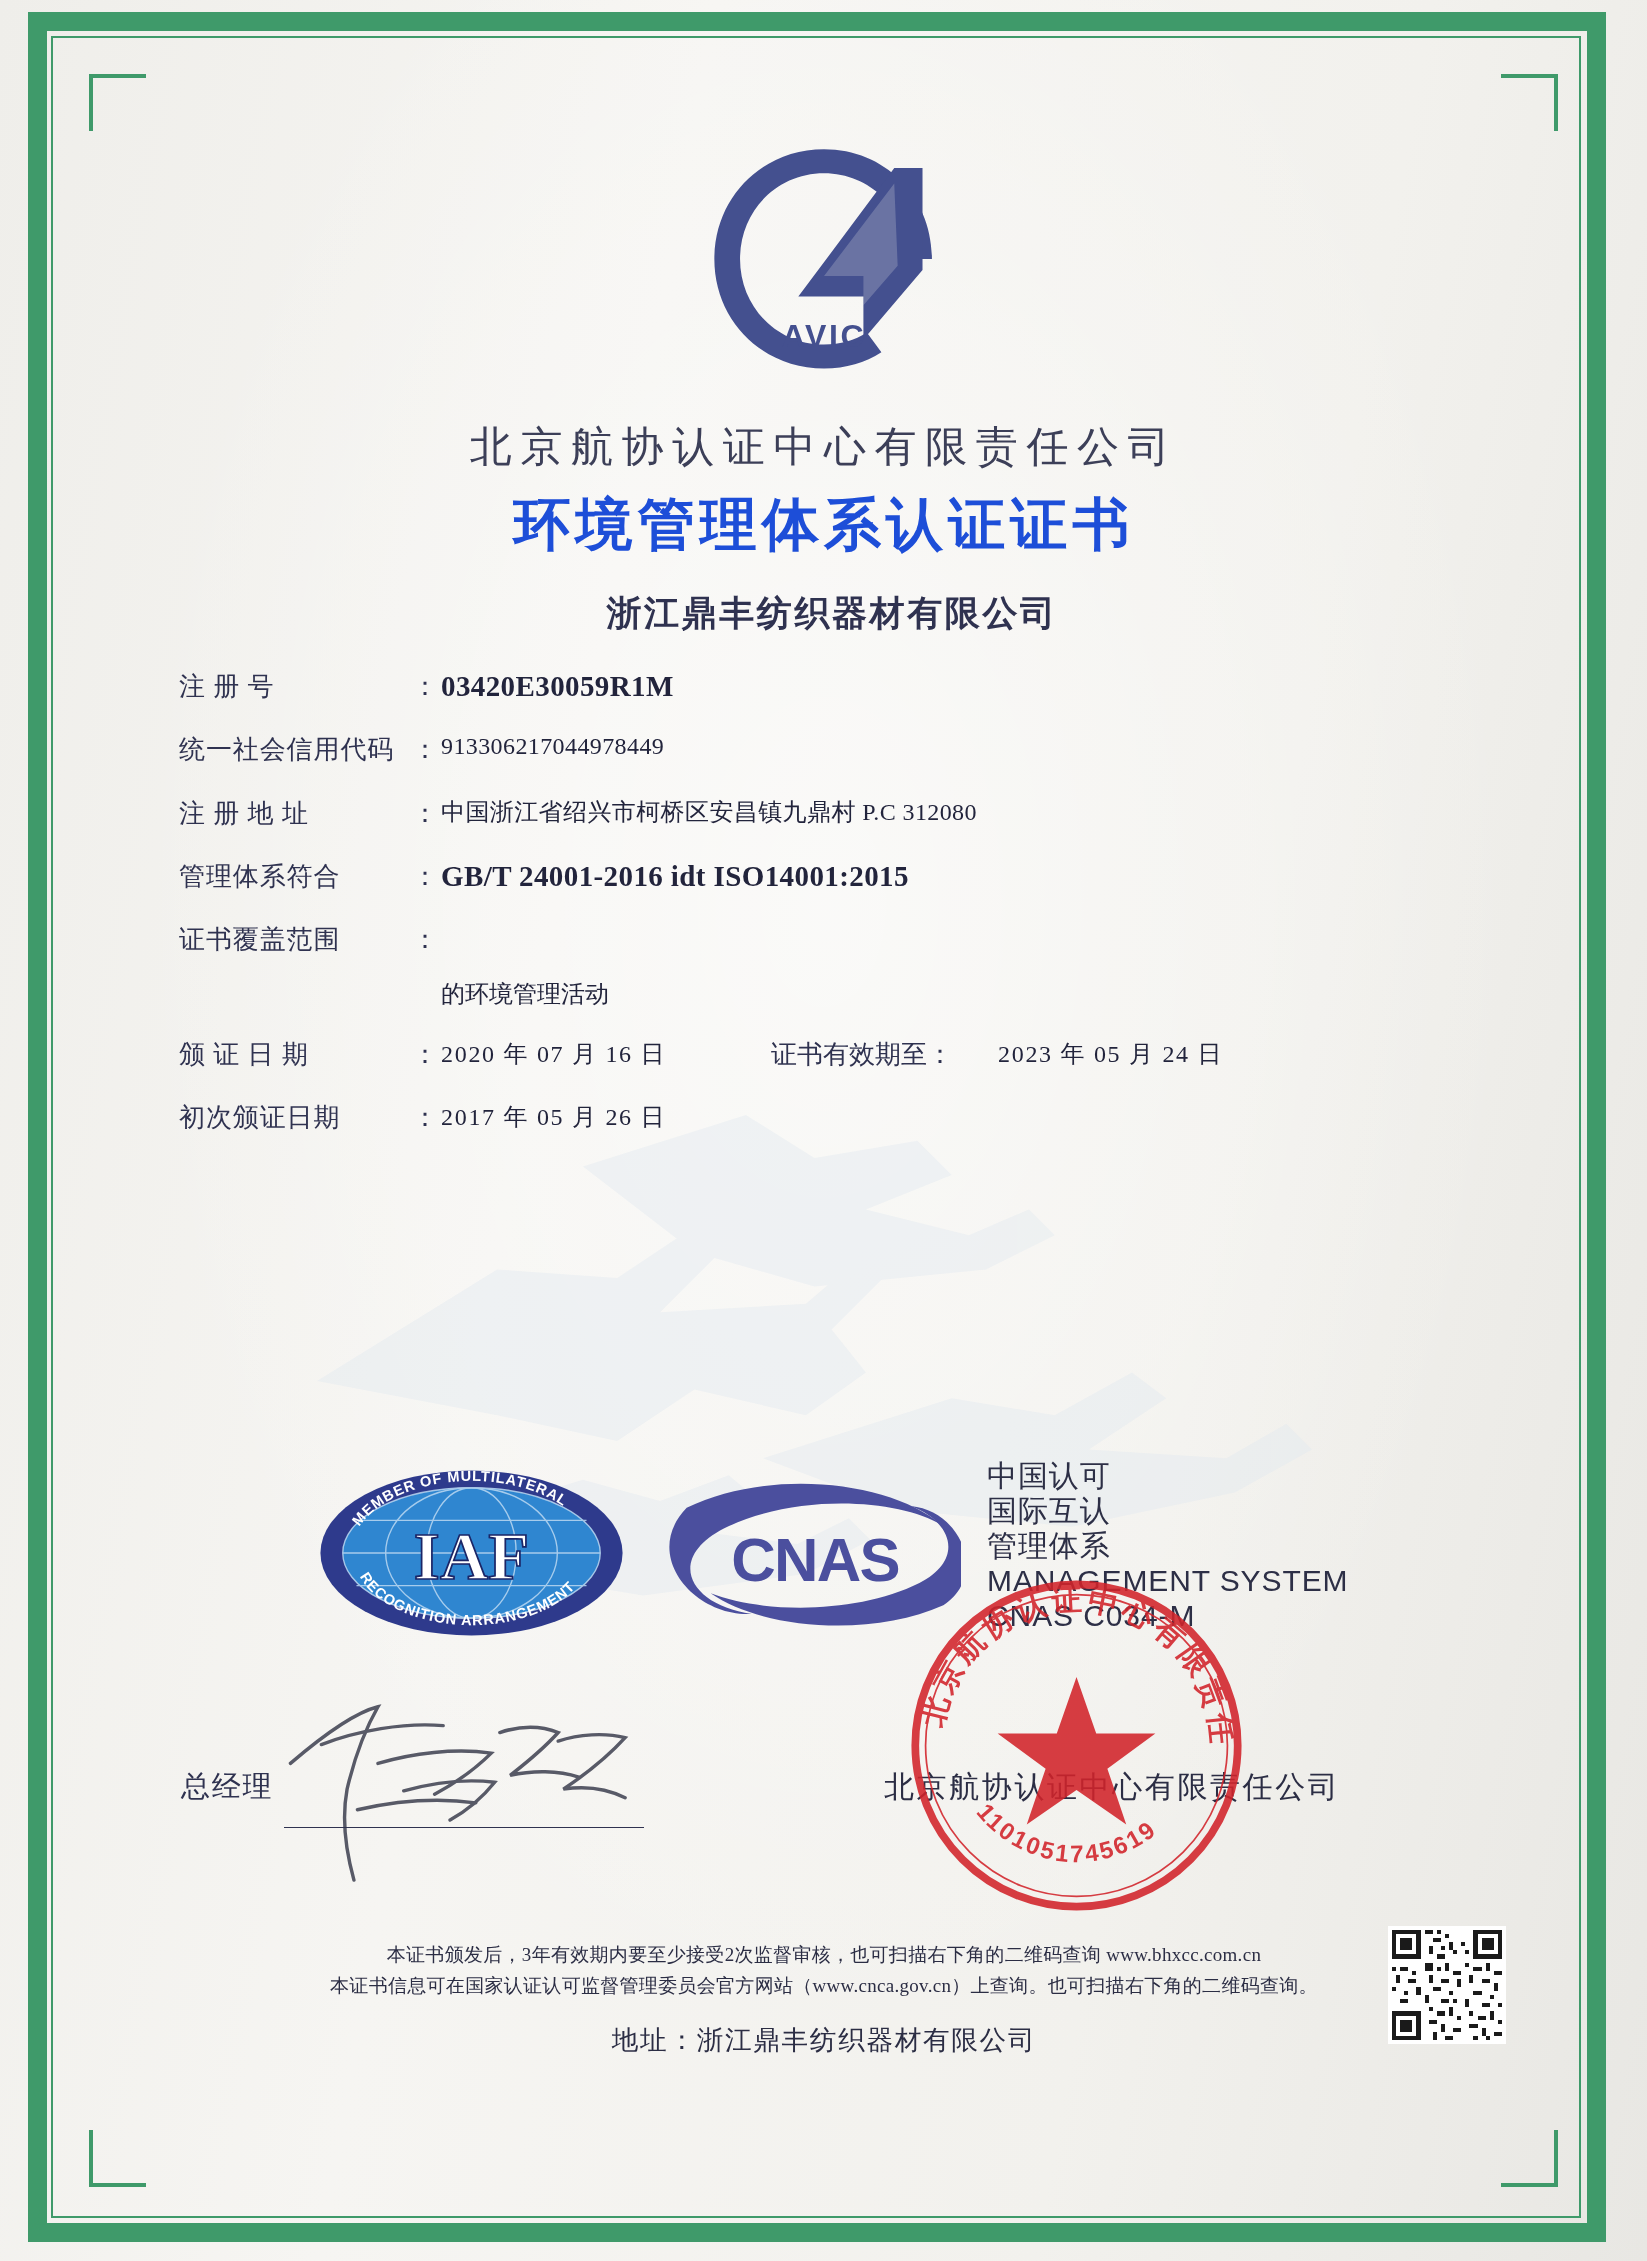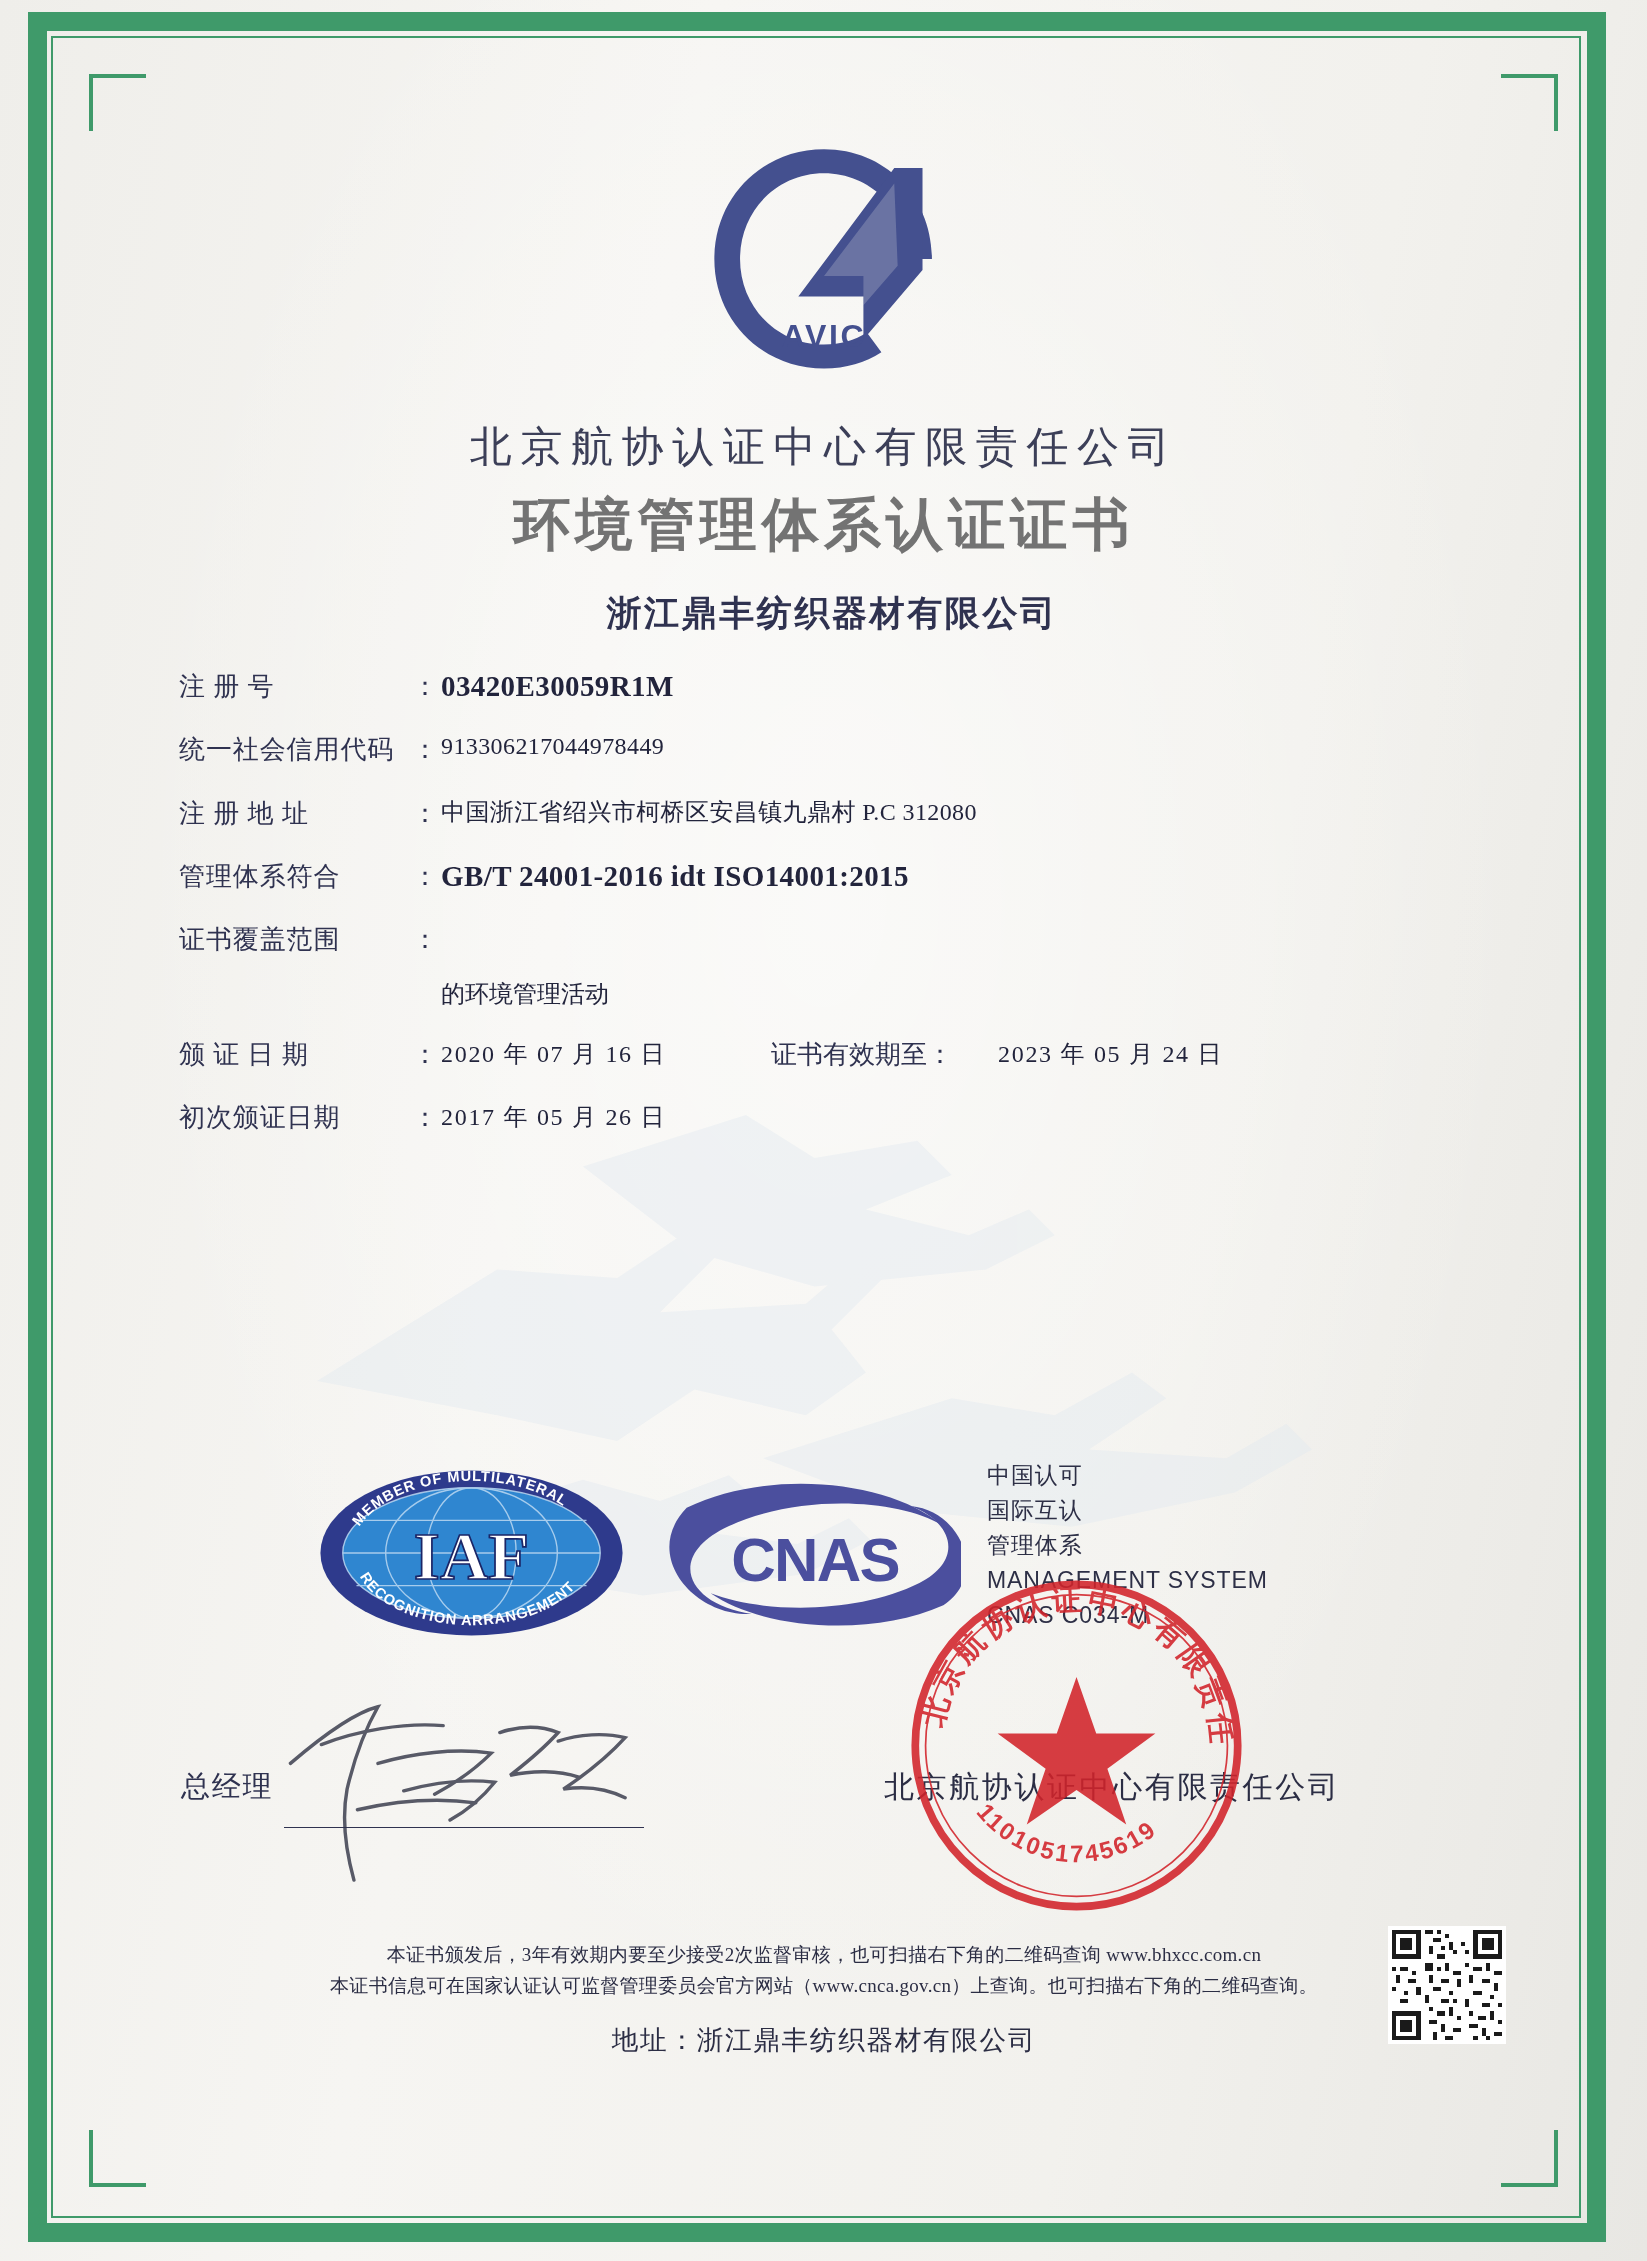--- a/index.html
+++ b/index.html
@@ -118,21 +118,21 @@
     font-family: "Liberation Serif", serif;
   }
   .cert-title {
     position: absolute;
     top: 384px;
     left: 0; right: 0;
     text-align: center;
     font-size: 57px;
     font-weight: bold;
     letter-spacing: 5.1px;
-    color: #737373;
+    color: #1d4ed8;
     font-family: "Liberation Serif", serif;
   }
   .company {
     position: absolute;
     top: 487px;
     left: 16px; right: 0;
     text-align: center;
     font-size: 35px;
     font-weight: bold;
     letter-spacing: 2.6px;
@@ -223,21 +223,21 @@
     left: 403px;
     top: 19px;
     width: 292px;
     height: 154px;
   }
   .cnas-text {
     position: absolute;
     left: 721px;
     top: 0px;
     font-family: "Liberation Sans", sans-serif;
-    font-size: 23px;
+    font-size: 30px;
     line-height: 35px;
     color: #2d2f46;
     letter-spacing: 0.9px;
   }
 
   
   .sig-label {
     position: absolute;
     left: 69px;
     top: 1664px;

